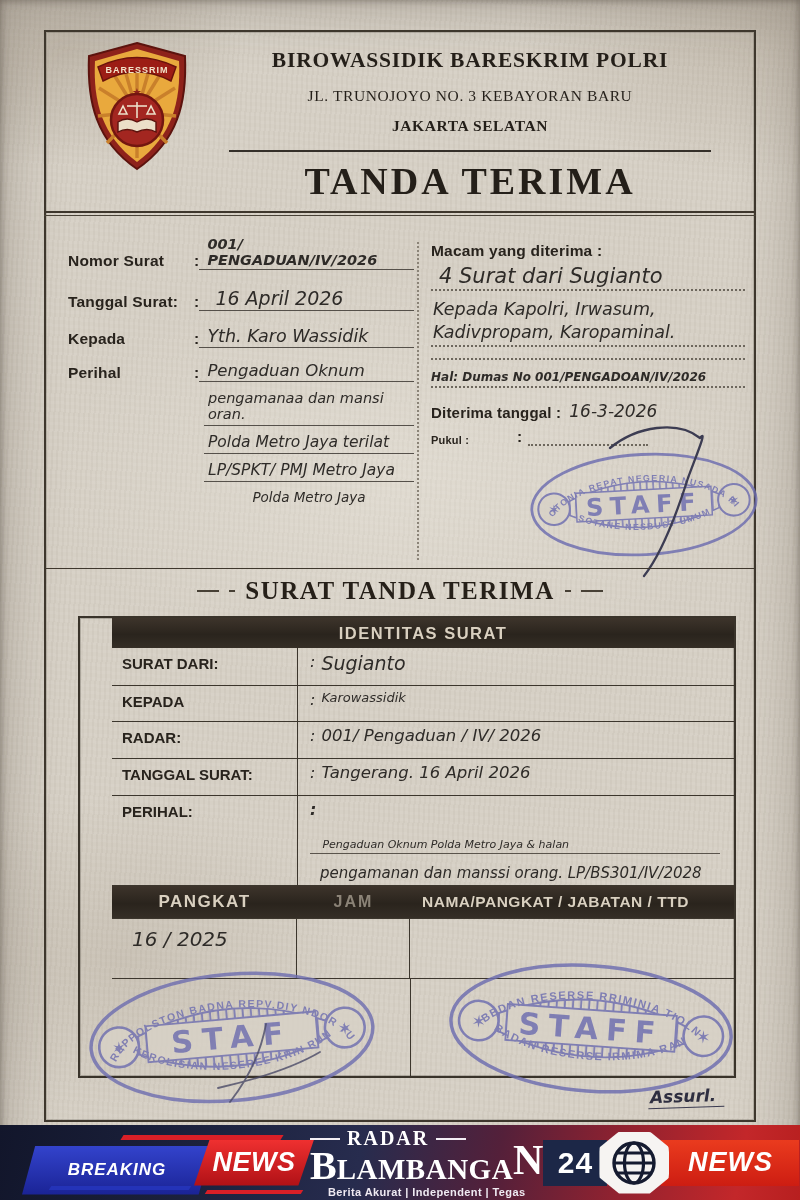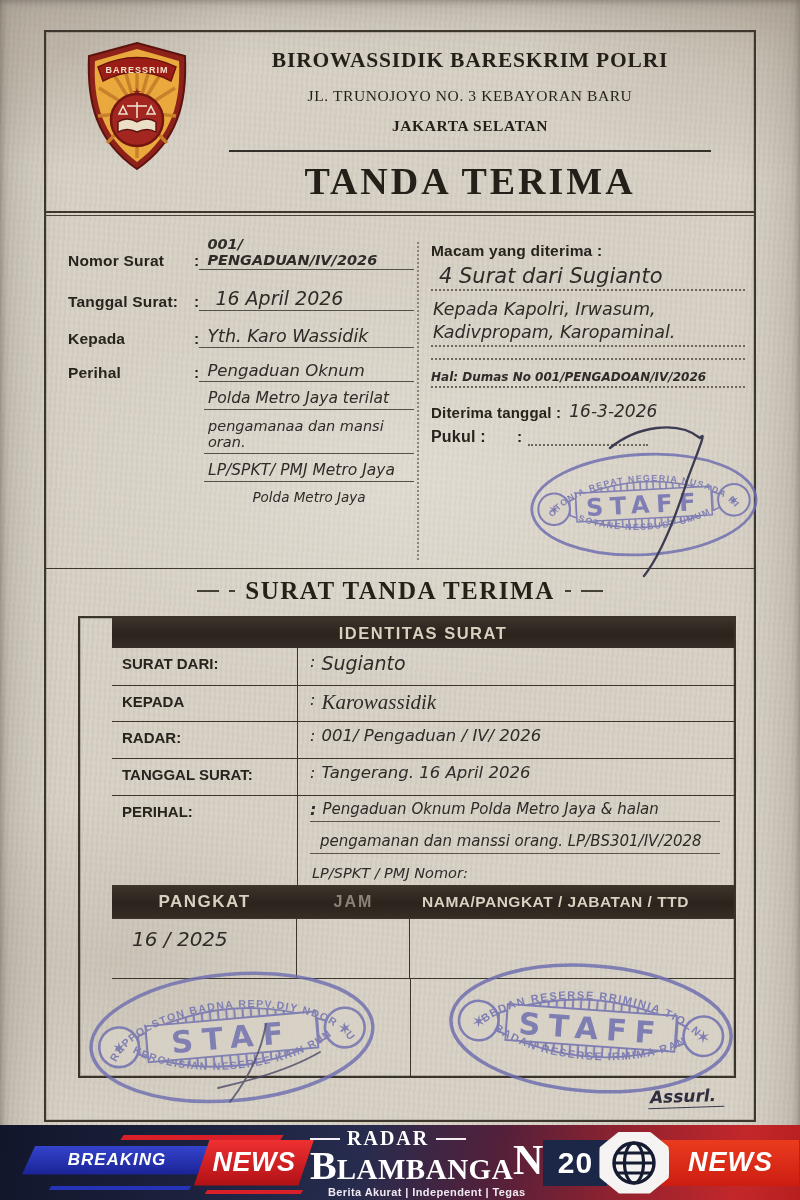--- a/index.html
+++ b/index.html
@@ -70,21 +70,21 @@
 
   
   .stamp { position:absolute; }
 
   
   .banner { position:absolute; left:0; top:1125px; width:800px; height:75px;
     background:linear-gradient(100deg,#12162b 0%,#1d2340 28%,#272c4e 45%,#54203a 62%,#94222f 78%,#c3272a 92%,#b71f1f 100%);
     display:flex; align-items:center; }
   .brk { position:relative; width:268px; height:62px; margin-left:16px; flex:none; }
   .brk-topline { position:absolute; right:2px; top:3px; width:160px; height:5px; background:#d91f27; transform:skewX(-32deg); }
-  .brk-blue { position:absolute; left:6px; top:14px; width:190px; height:29px;
+  .brk-blue { position:absolute; left:6px; top:14px; width:190px; height:49px;
     background:linear-gradient(180deg,#3343cc,#1a2395); clip-path:polygon(7% 0,100% 0,93% 100%,0 100%);
     display:flex; align-items:center; justify-content:center; }
   .brk-blue span { color:#fff; font-weight:bold; font-style:italic; font-size:17px; letter-spacing:1px; }
   .brk-red { position:absolute; left:178px; top:8px; width:120px; height:46px;
     background:linear-gradient(180deg,#ef3030,#b01116); clip-path:polygon(13% 0,100% 0,87% 100%,0 100%);
     display:flex; align-items:center; justify-content:center; }
   .brk-red span { color:#fff; font-weight:bold; font-style:italic; font-size:27px; letter-spacing:.5px; }
   .brk-b1 { position:absolute; left:34px; bottom:4px; width:140px; height:4px; background:#2433b8; transform:skewX(-32deg); }
   .brk-b2 { position:absolute; left:190px; bottom:0px; width:96px; height:4px; background:#d91f27; transform:skewX(-32deg); }
 
@@ -168,42 +168,42 @@
       <span class="lbl" style="width:126px;">Kepada</span>
       <span class="lbl">:</span>
       <span class="fill hw" style="font-size:17.5px;">Yth. Karo Wassidik</span>
     </div>
     <div class="frow">
       <span class="lbl" style="width:126px;">Perihal</span>
       <span class="lbl">:</span>
       <span class="fill hw" style="font-size:16.5px;">Pengaduan Oknum</span>
     </div>
     <div style="margin-left:136px;">
+      <div class="hw" style="font-size:14.5px; border-bottom:1.6px solid #55504a; padding:8px 2px 3px 4px;">pengamanaa dan mansi oran.</div>
       <div class="hw" style="font-size:15.5px; border-bottom:1.6px solid #55504a; padding:7px 2px 2px 4px;">Polda Metro Jaya terilat</div>
-      <div class="hw" style="font-size:14.5px; border-bottom:1.6px solid #55504a; padding:8px 2px 3px 4px;">pengamanaa dan mansi oran.</div>
       <div class="hw" style="font-size:15.5px; border-bottom:1.6px solid #55504a; padding:7px 2px 2px 4px;">LP/SPKT/ PMJ Metro Jaya</div>
       <div class="hw" style="font-size:13.5px; text-align:center; padding-top:7px;">Polda Metro Jaya</div>
     </div>
   </div>
 
   <div class="col-div"></div>
 
   <div class="col-right">
     <div class="lbl">Macam yang diterima :</div>
     <div class="hw dotfill" style="font-size:21px; padding:4px 2px 1px 8px;">4 Surat dari Sugianto</div>
     <div class="hw" style="font-size:17.5px; padding:8px 2px 0 2px;">Kepada Kapolri, Irwasum,</div>
     <div class="hw dotfill" style="font-size:17.5px; padding:3px 2px 3px 2px;">Kadivpropam, Karopaminal.</div>
     <div class="dotfill" style="height:13px;"></div>
     <div class="hw dotfill" style="font-size:12px; font-weight:bold; padding:10px 0 2px 0;">Hal: Dumas No 001/PENGADOAN/IV/2026</div>
     <div class="frow" style="margin-top:13px;">
       <span class="lbl" style="font-size:15px;">Diterima tanggal :</span>
       <span class="hw" style="font-size:17px; padding-left:8px;">16-3-2026</span>
     </div>
     <div class="frow" style="margin-top:7px;">
-      <span class="lbl" style="font-size:16px; width:86px;">Pukul :</span>
+      <span class="lbl" style="font-size:11px; width:86px;">Pukul :</span>
       <span class="lbl">:</span>
       <span class="dotfill" style="flex:0 0 120px; height:14px; margin-left:6px;"></span>
     </div>
   </div>
 
   <svg class="stamp" style="left:528px; top:450px; width:232px; height:110px; transform:rotate(-3deg); opacity:.82;" viewBox="0 0 250 115">
     <defs>
       <path id="arcTop1" d="M 24 70 A 104 50 0 0 1 226 70"></path>
       <path id="arcBot1" d="M 24 46 A 104 50 0 0 0 226 46"></path>
       <pattern id="hatch1" width="7" height="12" patternUnits="userSpaceOnUse">
@@ -245,21 +245,21 @@
       <div class="tlabel">SURAT DARI:</div>
       <div class="tval">
           <span class="hw">:</span>
         <span class="hw" style="font-size:19px;">Sugianto</span>
         </div>
     </div>
     <div class="trow" style="height:36px; flex:none;">
       <div class="tlabel">KEPADA</div>
       <div class="tval">
           <span class="hw">:</span>
-        <span class="hw" style="font-size:21px;font-family:Liberation Serif, serif;">Karowassidik</span>
+        <span class="hw" style="font-size:13px;">Karowassidik</span>
         </div>
     </div>
     <div class="trow" style="height:37px; flex:none;">
       <div class="tlabel">RADAR:</div>
       <div class="tval">
           <span class="hw">:</span>
         <span class="hw" style="font-size:16.5px;">001/ Pengaduan / IV/ 2026</span>
         </div>
     </div>
     <div class="trow" style="height:37px; flex:none;">
@@ -267,21 +267,21 @@
       <div class="tval">
           <span class="hw">:</span>
         <span class="hw" style="font-size:16.5px;">Tangerang. 16 April 2026</span>
         </div>
     </div>
     <div class="trow" style="height:90px; flex:none;">
       <div class="tlabel">PERIHAL:</div>
       <div class="tval" style="flex-direction:column; align-items:stretch; padding-right:14px;">
         <div style="display:flex; gap:6px; border-bottom:1.4px solid #5a544c; padding-bottom:2px;">
           <span class="hw" style="font-weight:bold;">:</span>
-          <span class="hw" style="font-size:15px;">Pengaduan Oknum Polda Metro Jaya &amp; halan</span>
+          <span class="hw" style="font-size:11px;margin-top:38px;">Pengaduan Oknum Polda Metro Jaya &amp; halan</span>
         </div>
         <div class="hw" style="font-size:15px; border-bottom:1.4px solid #5a544c; padding:4px 0 3px 10px;">pengamanan dan manssi orang. LP/BS301/IV/2028</div>
         <div class="hw" style="font-size:14.5px; padding:5px 0 0 2px;">LP/SPKT / PMJ Nomor:</div>
       </div>
     </div>
 
     <div class="darkbar grid3" style="height:33px; flex:none; border-top:1.5px solid #3c362d;">
       <div style="display:flex; align-items:center; justify-content:center; font-size:17px;">PANGKAT</div>
       <div style="display:flex; align-items:center; justify-content:center; font-size:16px; color:rgba(217,208,192,.55); letter-spacing:2px;">JAM</div>
       <div style="display:flex; align-items:center; padding-left:12px; font-size:15.5px; letter-spacing:.5px;">NAMA/PANGKAT / JABATAN / TTD</div>
@@ -370,21 +370,21 @@
         <span class="radar-name">RADAR</span>
         <span class="ln"></span>
       </div>
       <div class="radar-big">
         <span class="b">B</span><span class="mid">LAMBANGA</span><span class="n">N</span>
       </div>
       <div class="radar-tag" style="font-family:'Liberation Sans',sans-serif;">Berita Akurat | Independent | Tegas</div>
     </div>
 
     <div class="ch24">
-      <div class="ch24-num">20</div>
+      <div class="ch24-num">24</div>
       <div class="ch24-globe">
         <svg width="52" height="52" viewBox="0 0 52 52">
           <circle cx="26" cy="26" r="20" fill="none" stroke="#151b30" stroke-width="3.4"></circle>
           <ellipse cx="26" cy="26" rx="9.5" ry="20" fill="none" stroke="#151b30" stroke-width="3.2"></ellipse>
           <line x1="6" y1="26" x2="46" y2="26" stroke="#151b30" stroke-width="3.2"></line>
           <line x1="9" y1="16" x2="43" y2="16" stroke="#151b30" stroke-width="3"></line>
           <line x1="9" y1="36" x2="43" y2="36" stroke="#151b30" stroke-width="3"></line>
         </svg>
       </div>
       <div class="ch24-news">

